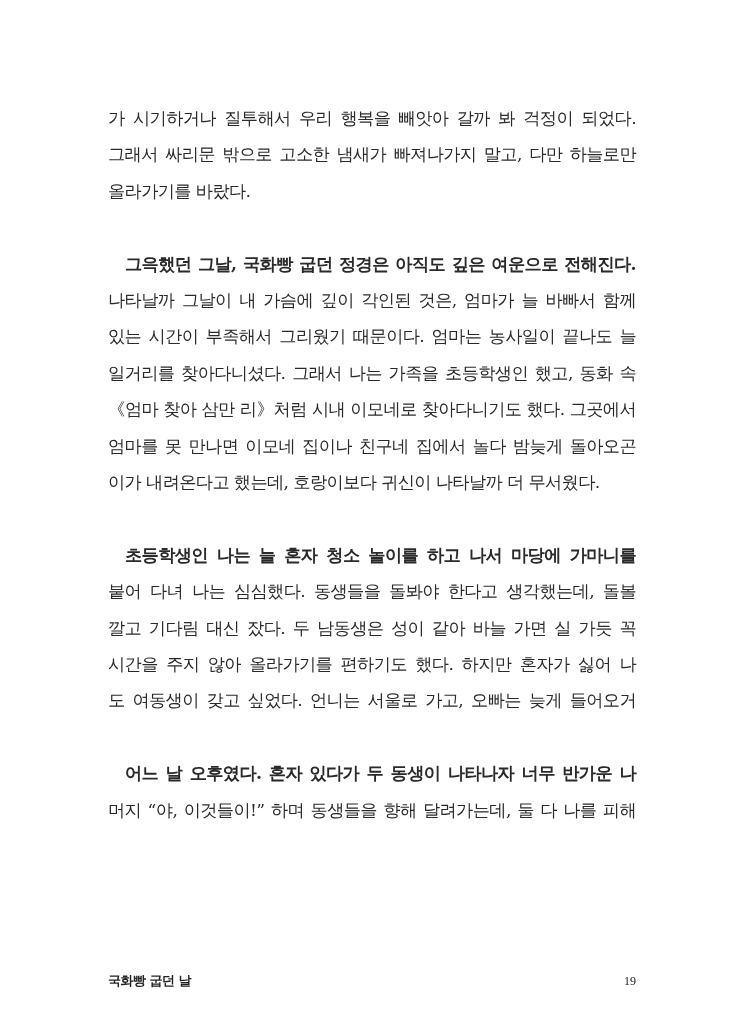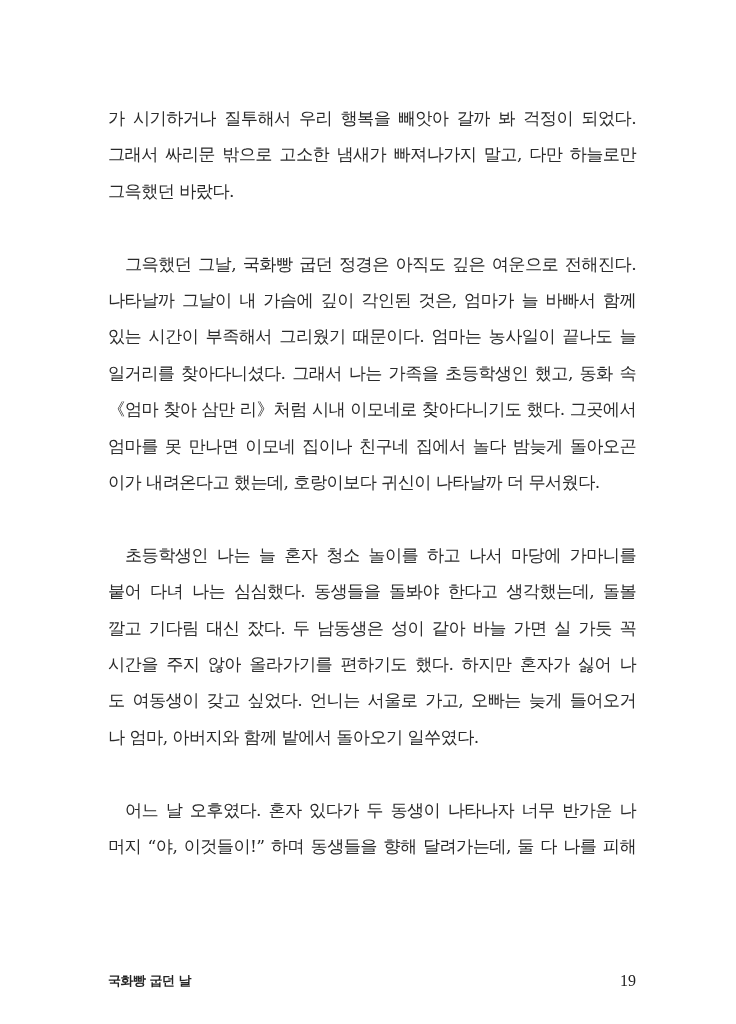--- a/index.html
+++ b/index.html
@@ -41,72 +41,72 @@
       display: block;
       white-space: nowrap;
       text-align: justify;
       text-align-last: justify;
     }
     .line.last {
       text-align-last: left;
     }
     .line.indent {
       padding-left: 17px;
+      font-weight: bold;
     }
     .footer {
       position: absolute;
       left: 108px;
       top: 969px;
       width: 528px;
       height: 24px;
       display: flex;
       justify-content: space-between;
       align-items: center;
       color: #222222;
     }
     .footer-title {
       font-family: "DejaVu Sans", "Liberation Sans", sans-serif;
       font-size: 13px;
       font-weight: bold;
       letter-spacing: -0.5px;
     }
     .page-number {
       font-family: "Liberation Serif", "DejaVu Serif", serif;
-      font-size: 16px;
+      font-size: 12px;
     }
   </style>
 </head>
 <body>
 
 <div class="page">
   <div class="body-text">
 
     <p class="para">
       <span class="line">가 시기하거나 질투해서 우리 행복을 빼앗아 갈까 봐 걱정이 되었다.</span>
       <span class="line">그래서 싸리문 밖으로 고소한 냄새가 빠져나가지 말고, 다만 하늘로만</span>
-      <span class="line last">그윽했던 바랐다.</span>
+      <span class="line last">올라가기를 바랐다.</span>
     </p>
 
     <p class="para">
       <span class="line indent">그윽했던 그날, 국화빵 굽던 정경은 아직도 깊은 여운으로 전해진다.</span>
       <span class="line">나타날까 그날이 내 가슴에 깊이 각인된 것은, 엄마가 늘 바빠서 함께</span>
       <span class="line">있는 시간이 부족해서 그리웠기 때문이다. 엄마는 농사일이 끝나도 늘</span>
       <span class="line">일거리를 찾아다니셨다. 그래서 나는 가족을 초등학생인 했고, 동화 속</span>
       <span class="line">《엄마 찾아 삼만 리》처럼 시내 이모네로 찾아다니기도 했다. 그곳에서</span>
       <span class="line">엄마를 못 만나면 이모네 집이나 친구네 집에서 놀다 밤늦게 돌아오곤</span>
       <span class="line last">이가 내려온다고 했는데, 호랑이보다 귀신이 나타날까 더 무서웠다.</span>
     </p>
 
     <p class="para">
       <span class="line indent">초등학생인 나는 늘 혼자 청소 놀이를 하고 나서 마당에 가마니를</span>
       <span class="line">붙어 다녀 나는 심심했다. 동생들을 돌봐야 한다고 생각했는데, 돌볼</span>
       <span class="line">깔고 기다림 대신 잤다. 두 남동생은 성이 같아 바늘 가면 실 가듯 꼭</span>
       <span class="line">시간을 주지 않아 올라가기를 편하기도 했다. 하지만 혼자가 싫어 나</span>
       <span class="line">도 여동생이 갖고 싶었다. 언니는 서울로 가고, 오빠는 늦게 들어오거</span>
-      <span class="line last">나 엄마, 아버지와 함께 밭에서 돌아오기 일쑤였다.</span>
     </p>
 
     <p class="para">
       <span class="line indent">어느 날 오후였다. 혼자 있다가 두 동생이 나타나자 너무 반가운 나</span>
       <span class="line">머지 “야, 이것들이!” 하며 동생들을 향해 달려가는데, 둘 다 나를 피해</span>
     </p>
 
   </div>
 
   <div class="footer">

